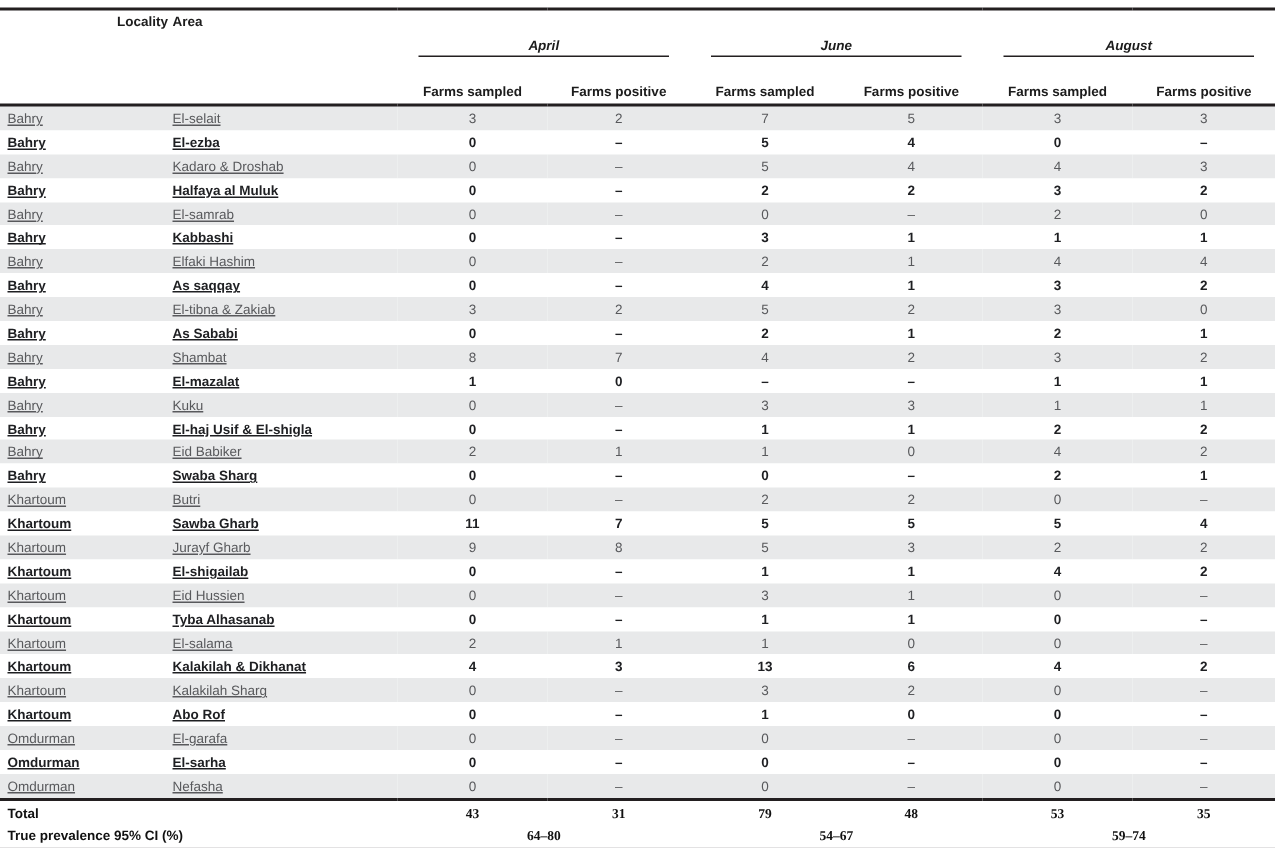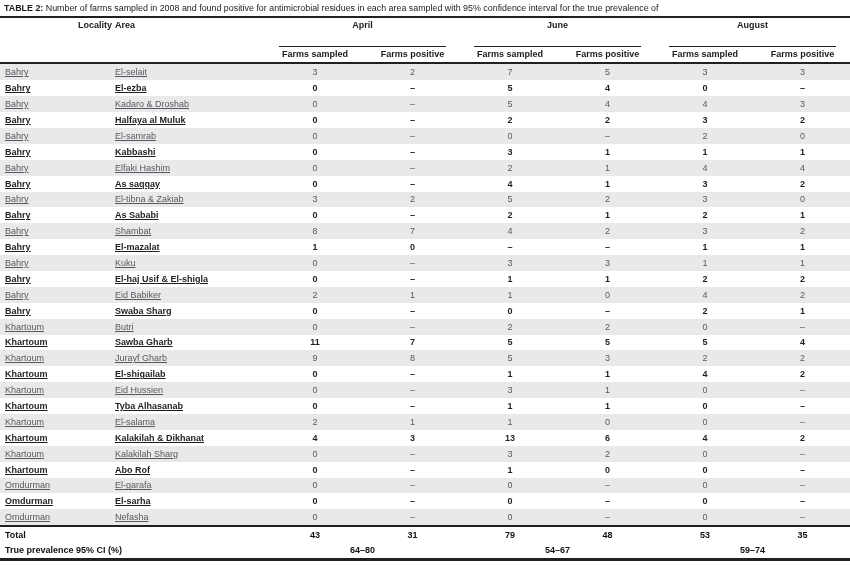--- a/index.html
+++ b/index.html
@@ -20,53 +20,52 @@
   col.c-n3{width:100px;} col.c-n4{width:95px;}
   col.c-n5{width:100px;} col.c-n6{width:95px;}
   thead th{
     font-size:9px;font-weight:bold;padding:0;vertical-align:top;color:#1c1c1c;
   }
   thead tr.hrow1 th{border-top:2px solid #231f20;padding-top:2px;}
   th.h-left{text-align:right;padding-left:5px;}
   th.h-area{text-align:left;padding-left:3px;}
   th.h-month{text-align:center;}
   th.h-month .grp{
-    display:block;margin:0 14px;padding-bottom:16px;
+    display:block;margin:16px 14px;padding-bottom:2px;
     border-bottom:1.5px solid #231f20;
+    font-style:italic;
   }
   thead tr.hrow2 th{border-bottom:2px solid #231f20;padding:2px 0 3px 0;text-align:center;}
   thead th[rowspan]{border-bottom:2px solid #231f20;}
   tbody td{
     font-size:9px;height:15.9px;padding:0;vertical-align:middle;
   }
   tbody td.txt{text-align:left;text-decoration:underline;}
   tbody td.loc{padding-left:5px;}
   tbody td.ar{padding-left:3px;}
   tbody td.num{text-align:center;}
   tbody tr.stripe{background:#e8e9ea;color:#58595c;font-weight:400;}
   tbody tr.plain{background:#ffffff;color:#1e1f22;font-weight:600;}
   tfoot td{
     font-size:9px;font-weight:bold;height:15.5px;padding:0;color:#111;
   }
   tfoot tr.total-row td{border-top:2px solid #231f20;margin-top:40px;}
   tfoot tr.ci-row td{border-bottom:3px solid #231f20;margin-left:20px;}
   tfoot td.lab{text-align:left;padding-left:5px;}
-  tfoot td.num{text-align:center;}
+  tfoot td.num{text-align:center;font-family:Liberation Serif, serif;}
   .footnote{
     font-size:8px;color:#2b2b2b;padding:4px 0 0 4px;
   }
 </style>
 </head>
 <body>
 
 <div class="page">
 
   <div class="caption">
-    <div class="cap-line"><span class="cap-label">TABLE 2:</span>
-      <span>Number of farms sampled in 2008 and found positive for antimicrobial residues in each area sampled with 95% confidence interval for the true prevalence of</span></div>
   </div>
 
   <table>
     <colgroup>
       <col class="c-loc">
         <col class="c-area">
       <col class="c-n1">
         <col class="c-n2">
       <col class="c-n3">
         <col class="c-n4">

